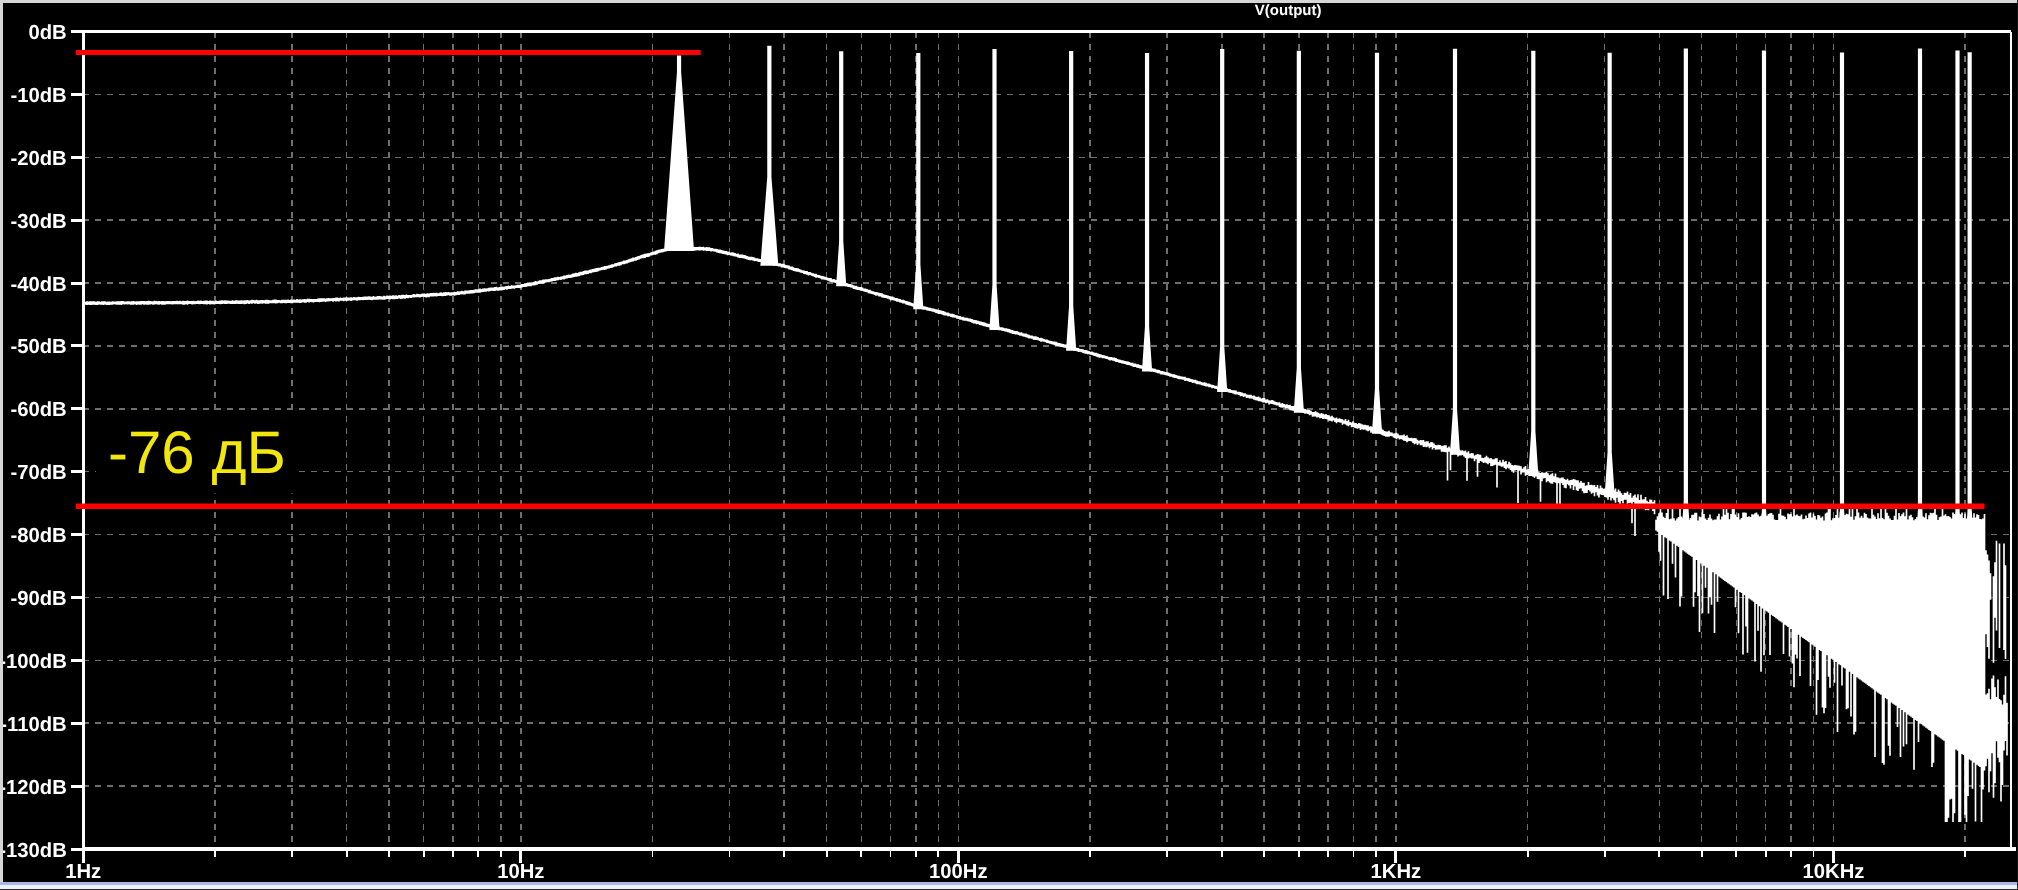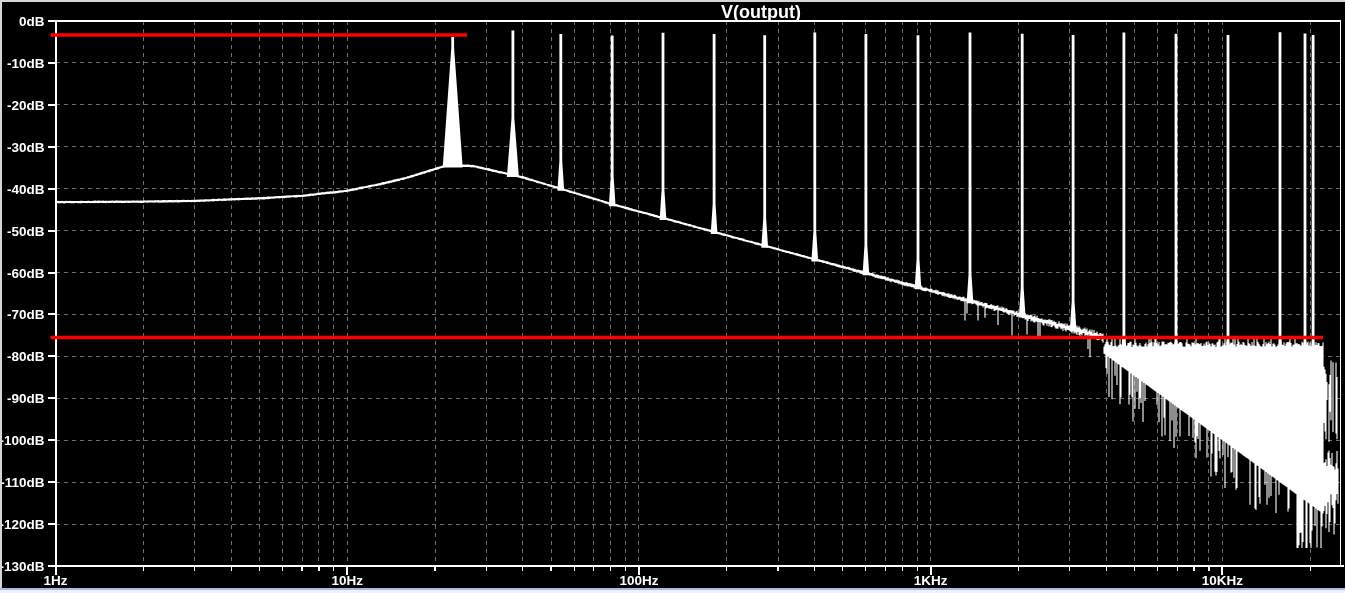--- a/index.html
+++ b/index.html
@@ -3,21 +3,21 @@
 <meta charset="utf-8">
 <style>
   html,body{margin:0;padding:0;background:#222;}
   .window{
     position:relative; width:1345px; height:593px;
     background:#000; overflow:hidden;
     font-family:"Liberation Sans", sans-serif;
   }
   .pane-title{
     position:absolute; left:721px; top:2px; width:160px;
-    text-align:left; color:#fff; font-weight:bold; font-size:18px;
+    text-align:right; color:#fff; font-weight:bold; font-size:10px;
     letter-spacing:0px; z-index:5;
   }
   .plot-area{ position:absolute; left:0; top:0; width:1077px; height:593px; }
   #plot-svg{ display:block; width:1345px; height:593px; }
   .annotation{
     position:absolute; left:64px; top:277px; z-index:6;
     background:#000; padding:0 8px; height:52px; line-height:50px;
     font-size:40px; font-weight:normal; color:var(--annot,#f1e60e);
     white-space:nowrap;
   }
@@ -184,17 +184,18 @@
           <text x="638.9" y="585" text-anchor="middle">100Hz</text>
           <text x="930.5999999999999" y="585" text-anchor="middle">1KHz</text>
           <text x="1222.3" y="585" text-anchor="middle">10KHz</text>
         </g>
         <g stroke="#fe0000">
           <line x1="50.5" y1="35" x2="467.08469599583754" y2="35" stroke-width="3.4"></line>
           <line x1="50.5" y1="337.5" x2="1323" y2="337.5" stroke-width="3.6"></line>
         </g>
       </svg>
   </div>
+  <div class="annotation">-76 дБ</div>
   <div class="frame-top"></div>
   <div class="frame-left"></div>
   <div class="frame-bottom-blue"></div>
   <div class="frame-bottom-lt"></div>
 </div>
 
 </body></html>

